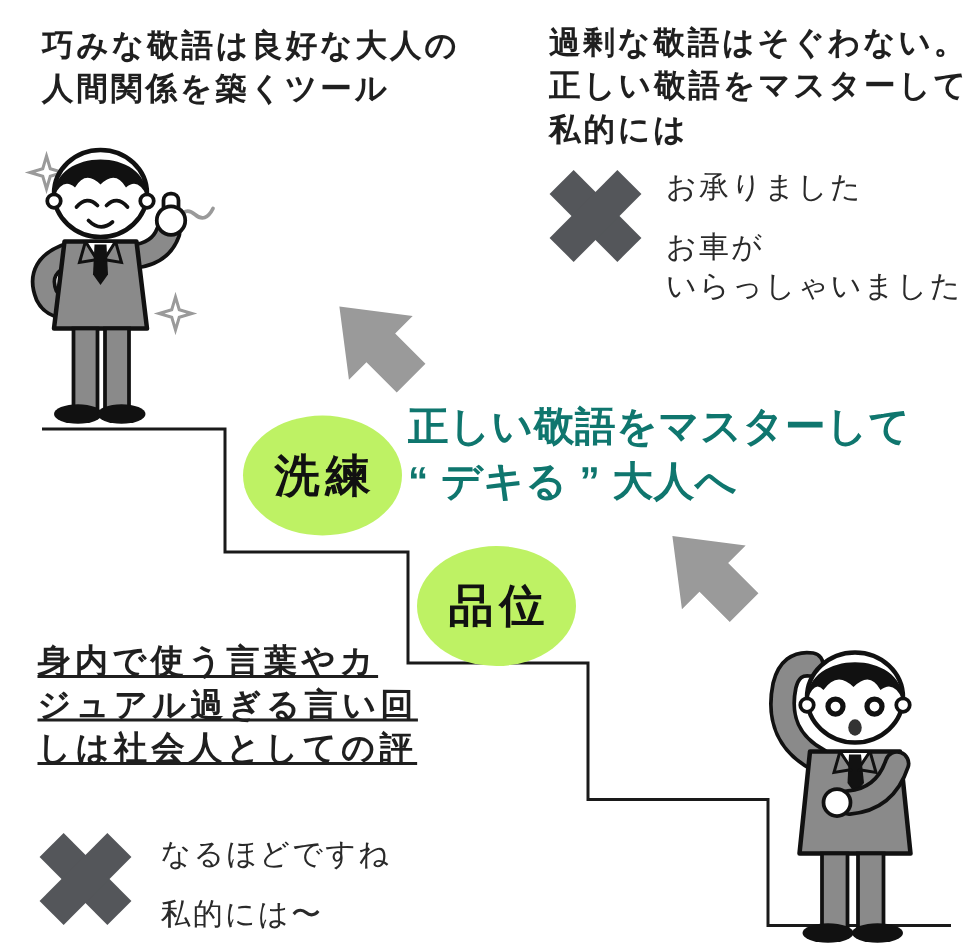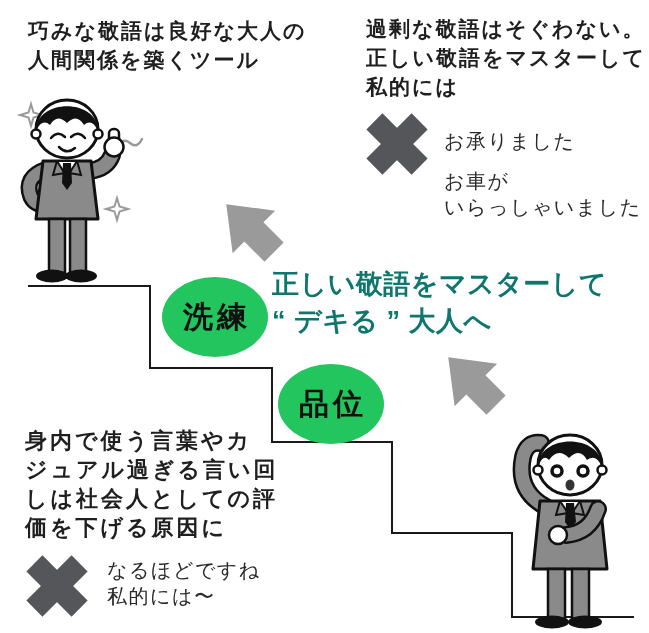--- a/index.html
+++ b/index.html
@@ -16,41 +16,41 @@
   }
   .abs { position: absolute; }
   .note {
     font-weight: bold;
     font-size: 21px;
     line-height: 29px;
     letter-spacing: 2px;
     color: #1f1f1f;
     white-space: nowrap;
   }
-  .note-small { font-size: 22px; line-height: 29px; letter-spacing: 3px; }
+  .note-small { font-size: 22px; line-height: 29px; letter-spacing: 3px; text-decoration: underline; }
   .headline {
     font-weight: bold;
     font-size: 27px;
     line-height: 37px;
     letter-spacing: 0.5px;
     color: #0f766e;
     white-space: nowrap;
   }
   .bad-item {
     font-size: 20px;
     line-height: 26px;
     letter-spacing: 1.5px;
     color: #2a2a2a;
     white-space: nowrap;
   }
   .step-circle {
     width: 106px;
     height: 80px;
     border-radius: 50%;
-    background: #22c55e;
+    background: #bef264;
     display: flex;
     align-items: center;
     justify-content: center;
   }
   .step-label {
     font-family: "Liberation Serif", "DejaVu Serif", serif;
     font-weight: 600;
     font-size: 30px;
     letter-spacing: 4px;
     text-indent: 4px;
@@ -79,21 +79,21 @@
   </div>
 
   <svg class="abs" style="left:364px; top:111px;" width="66" height="66" viewBox="0 0 64 64">
     <g transform="rotate(45 32 32)" fill="#54565a">
       <rect x="1" y="21" width="62" height="22"></rect>
       <rect x="21" y="1" width="22" height="62"></rect>
     </g>
   </svg>
 
   <div class="abs" style="left:444px; top:112px;">
-    <div class="bad-item" style="margin-bottom:14px;margin-top:16px;">お承りました</div>
+    <div class="bad-item" style="margin-bottom:14px;">お承りました</div>
     <div class="bad-item">お車が</div>
     <div class="bad-item">いらっしゃいました</div>
   </div>
 
   <svg class="abs" style="left:8px; top:85px;" width="152" height="200" viewBox="0 0 150 200">
 
     <g>
       <path transform="translate(22,30)" d="M0,-11 L2.5,-2.5 L11,0 L2.5,2.5 L0,11 L-2.5,2.5 L-11,0 L-2.5,-2.5 Z" fill="#fff" stroke="#9a9a9a" stroke-width="2"></path>
       <path transform="translate(108,124)" d="M0,-11 L2.5,-2.5 L11,0 L2.5,2.5 L0,11 L-2.5,2.5 L-11,0 L-2.5,-2.5 Z" fill="#fff" stroke="#9a9a9a" stroke-width="2"></path>
       <path d="M110,62 q4,-10 11,-4 q7,6 12,-4" fill="none" stroke="#9a9a9a" stroke-width="2.5" stroke-linecap="round"></path>
@@ -150,33 +150,32 @@
   </div>
 
   <svg class="abs" style="left:442px; top:353px;" width="72" height="68" viewBox="0 0 64 64">
     <polygon points="4,4 50,10 39,21 58,40 40,58 21,39 10,50" fill="#9a9a9a"></polygon>
   </svg>
 
   <div class="abs note note-small" style="left:25px; top:426px;">
     <div>身内で使う言葉やカ</div>
     <div>ジュアル過ぎる言い回</div>
     <div>しは社会人としての評</div>
-    <div>価を下げる原因に</div>
   </div>
 
   <svg class="abs" style="left:24px; top:553px;" width="66" height="66" viewBox="0 0 64 64">
     <g transform="rotate(45 32 32)" fill="#54565a">
       <rect x="1" y="21" width="62" height="22"></rect>
       <rect x="21" y="1" width="22" height="62"></rect>
     </g>
   </svg>
 
   <div class="abs" style="left:107px; top:557px;">
     <div class="bad-item">なるほどですね</div>
-    <div class="bad-item" style="">私的には〜</div>
+    <div class="bad-item" style="margin-top:14px;">私的には〜</div>
   </div>
 
   <svg class="abs" style="left:496px; top:417px;" width="150" height="215" viewBox="0 0 150 215">
 
     <path d="M50,90 Q20,74 27,40 Q31,24 45,26" fill="none" stroke="#111" stroke-width="18" stroke-linecap="round"></path>
     <path d="M50,90 Q20,74 27,40 Q31,24 45,26" fill="none" stroke="#8a8a8a" stroke-width="13" stroke-linecap="round"></path>
 
     <path d="M44,84 L104,84 L111,152 L37,152 Z" fill="#8a8a8a" stroke="#111" stroke-width="3" stroke-linejoin="round"></path>
 
     <path d="M64,84 L84,84 L74,99 Z" fill="#fff" stroke="#111" stroke-width="2"></path>

